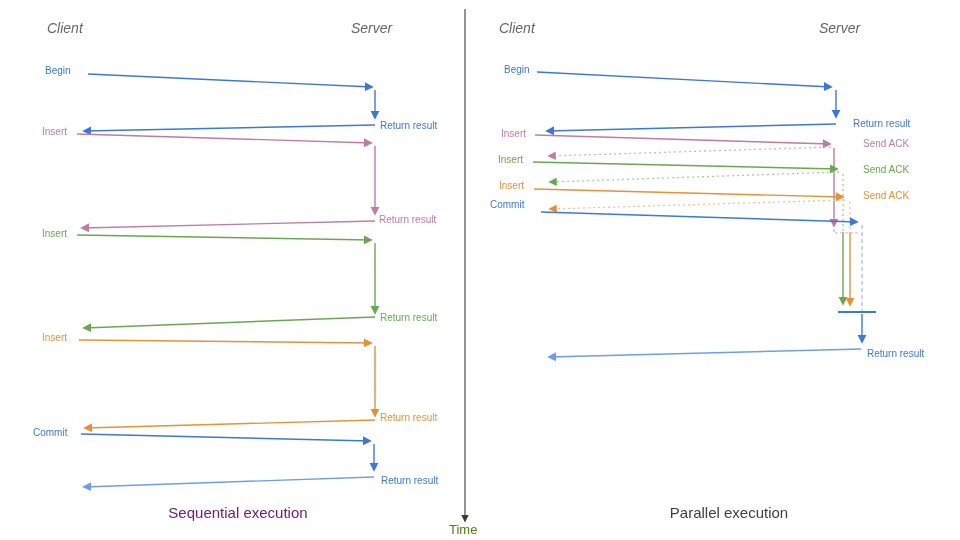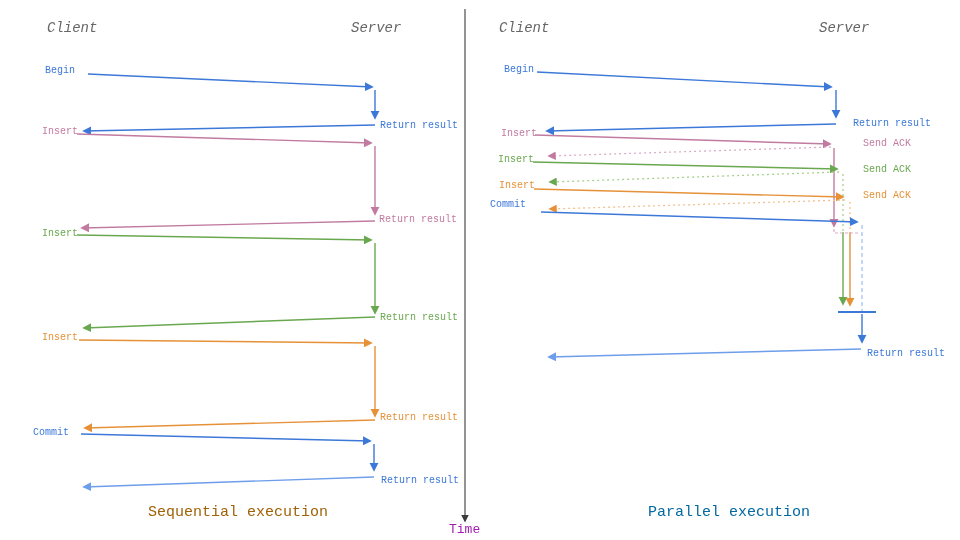--- a/index.html
+++ b/index.html
@@ -1,22 +1,22 @@
 <!DOCTYPE html>
 <html><head>
 <meta charset="utf-8">
 <style>
   html,body{margin:0;padding:0;background:#ffffff;}
   .stage{position:relative;width:960px;height:540px;background:#ffffff;overflow:hidden;
-         font-family:Liberation Mono, monospace;}
+         font-family:Liberation Sans, sans-serif;}
   .stage svg{position:absolute;left:0;top:0;}
   .lbl{position:absolute;font-size:10px;line-height:13px;white-space:nowrap;}
   .hdr{position:absolute;font-size:14px;line-height:14px;font-style:italic;white-space:nowrap;}
   .caption{position:absolute;font-size:15px;line-height:15px;text-align:center;width:200px;}
-  .time-lbl{position:absolute;font-size:13px;line-height:13px;color:#a21caf;}
+  .time-lbl{position:absolute;font-size:13px;line-height:13px;color:#4d7c0f;}
 </style>
 </head>
 <body>
 
 <div class="stage">
 
   <svg width="960" height="540" viewBox="0 0 960 540">
     <defs>
       <marker id="ah-blue" viewBox="0 0 10 10" refX="8" refY="5" markerWidth="6.5" markerHeight="6.5" orient="auto-start-reverse">
         <path d="M0,0 L10,5 L0,10 z" fill="#3c78d8"></path>
@@ -98,37 +98,37 @@
 
   <div class="lbl" style="left: 42px; top: 227px; color: rgb(106, 168, 79);">Insert</div>
   <div class="lbl" style="left: 380px; top: 311px; color: rgb(106, 168, 79);">Return result</div>
 
   <div class="lbl" style="left: 42px; top: 331px; color: rgb(230, 145, 56);">Insert</div>
   <div class="lbl" style="left: 380px; top: 411px; color: rgb(230, 145, 56);">Return result</div>
 
   <div class="lbl" style="left: 33px; top: 426px; color: rgb(60, 120, 216);">Commit</div>
   <div class="lbl" style="left: 381px; top: 474px; color: rgb(60, 120, 216);">Return result</div>
 
-  <div class="caption" style="left: 138px; top: 505px; color: #a16207;">Sequential execution</div>
+  <div class="caption" style="left: 138px; top: 505px; color: #701a75;">Sequential execution</div>
 
   <div class="hdr" style="left: 499px; top: 21px; color: rgb(102, 102, 102);">Client</div>
   <div class="hdr" style="left: 819px; top: 21px; color: rgb(102, 102, 102);">Server</div>
 
   <div class="lbl" style="left: 504px; top: 63px; color: rgb(60, 120, 216);">Begin</div>
   <div class="lbl" style="left: 853px; top: 117px; color: rgb(60, 120, 216);">Return result</div>
 
   <div class="lbl" style="left: 501px; top: 127px; color: rgb(194, 123, 160);">Insert</div>
   <div class="lbl" style="left: 863px; top: 137px; color: rgb(194, 123, 160);">Send ACK</div>
 
   <div class="lbl" style="left: 498px; top: 153px; color: rgb(106, 168, 79);">Insert</div>
   <div class="lbl" style="left: 863px; top: 163px; color: rgb(106, 168, 79);">Send ACK</div>
 
   <div class="lbl" style="left: 499px; top: 179px; color: rgb(230, 145, 56);">Insert</div>
   <div class="lbl" style="left: 863px; top: 189px; color: rgb(230, 145, 56);">Send ACK</div>
 
   <div class="lbl" style="left: 490px; top: 198px; color: rgb(60, 120, 216);">Commit</div>
   <div class="lbl" style="left: 867px; top: 347px; color: rgb(60, 120, 216);">Return result</div>
 
-  <div class="caption" style="left: 629px; top: 505px; color: #0369a1;">Parallel execution</div>
+  <div class="caption" style="left: 629px; top: 505px; color: #404040;">Parallel execution</div>
 
   <div class="time-lbl" style="left:449px;top:523px;">Time</div>
 
 </div>
 
 </body></html>

